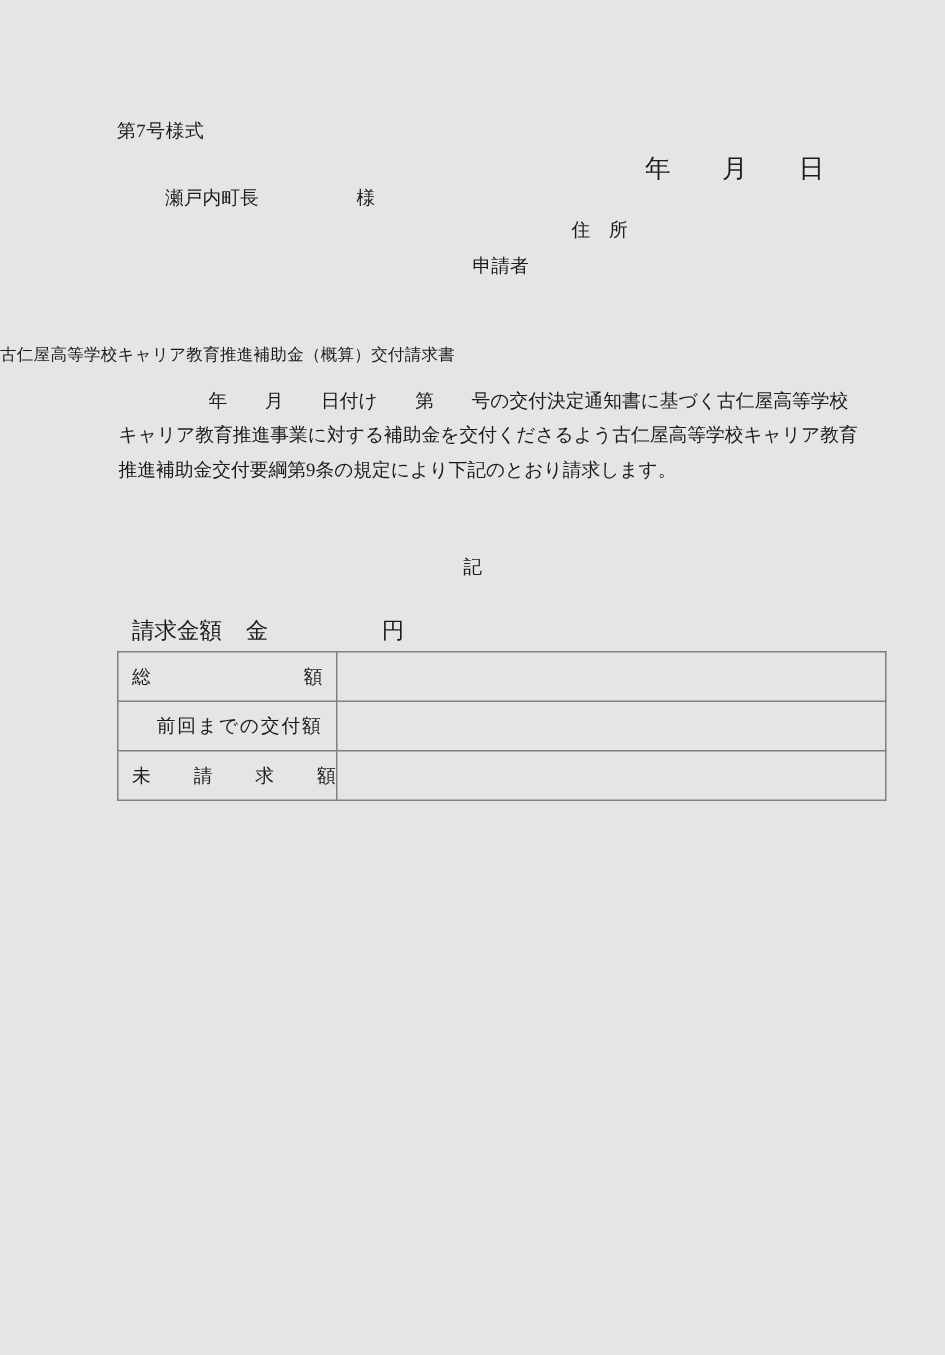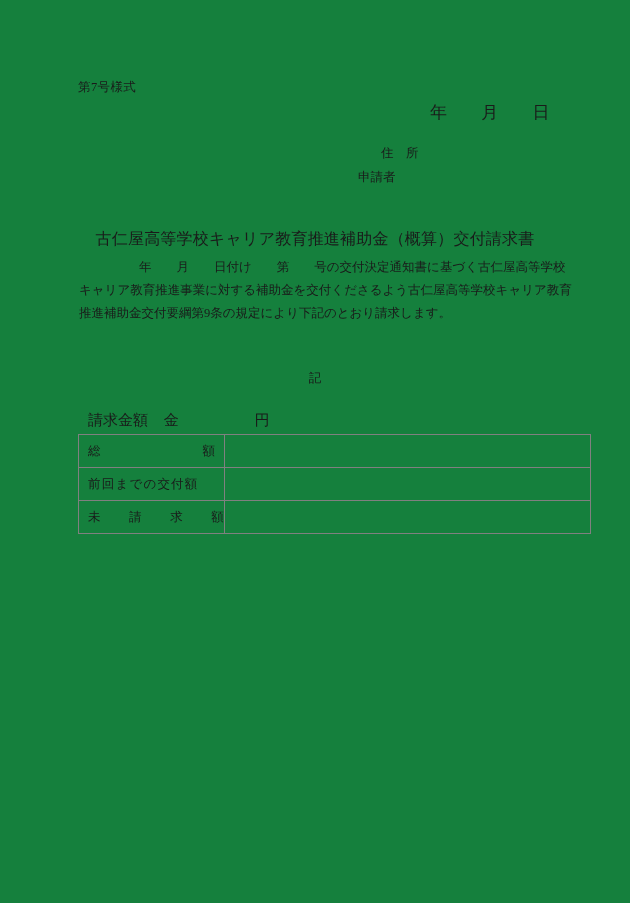--- a/index.html
+++ b/index.html
@@ -11,21 +11,21 @@
     width: 630px;
     height: 903px;
     position: relative;
     font-family: "Liberation Serif", "DejaVu Serif", serif;
     color: #1a1a1a;
     overflow: hidden;
   }
   .page {
     position: absolute;
     inset: 0;
-    background: #15803d;
+    background: #e5e5e5;
   }
 
   
   .form-no {
     position: absolute;
     left: 78px;
     top: 79px;
     font-size: 12.5px;
     letter-spacing: 0.4px;
     white-space: nowrap;
@@ -59,36 +59,35 @@
     top: 145px;
     width: 240px;
     font-size: 12.5px;
   }
   .applicant .row {
     position: relative;
     height: 24px;
     white-space: nowrap;
   }
   .applicant .label-indent { padding-left: 66px; font-family: Liberation Serif, serif; }
-  .applicant .ap-word { position: absolute; left: 0; top: 0; margin-left: 43px; }
+  .applicant .ap-word { position: absolute; left: 0; top: 0; }
   .applicant .seal {
     position: absolute;
     left: 186px;
     top: -1px;
     font-size: 14px;
   }
 
   
   .doc-title {
     position: absolute;
     left: 0;
     right: 0;
     top: 229px;
-    text-align: center;
-    font-size: 16px;
+    font-size: 11px;
     letter-spacing: 0.2px;
     white-space: nowrap;
   }
 
   
   .body-text {
     position: absolute;
     left: 79px;
     top: 256px;
     width: 475px;
@@ -141,35 +140,40 @@
   }
   .table td.value { width: 347px; }
   .lbl-just {
     display: flex;
     justify-content: space-between;
     width: 100%;
   }
   .lbl-tight {
     display: block;
     letter-spacing: 1.2px;
+    text-align: right;
   }
 </style>
 </head>
 <body>
 
 <div class="page">
 
   <div class="form-no">第7号様式</div>
 
   <div class="date-line">
     <span class="g">年</span>
     <span class="g">月</span>
     <span class="g">日</span>
   </div>
 
+  <div class="addressee">
+    <span>瀬戸内町長</span>
+    <span class="sama">様</span>
+  </div>
 
   <div class="applicant">
     <div class="row">
       <span class="label-indent">住　所</span>
     </div>
     <div class="row">
       <span class="ap-word">申請者</span>
     </div>
   </div>
 

